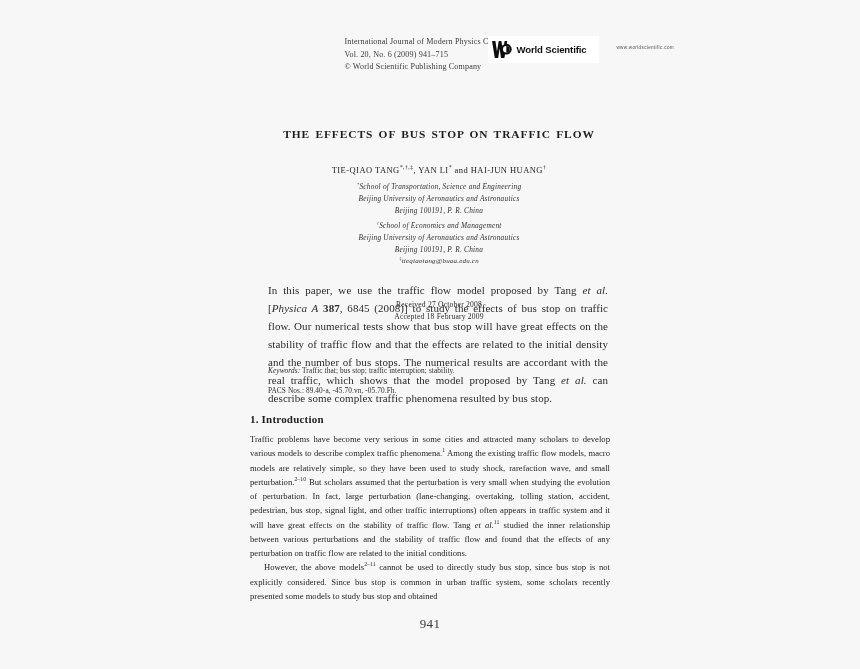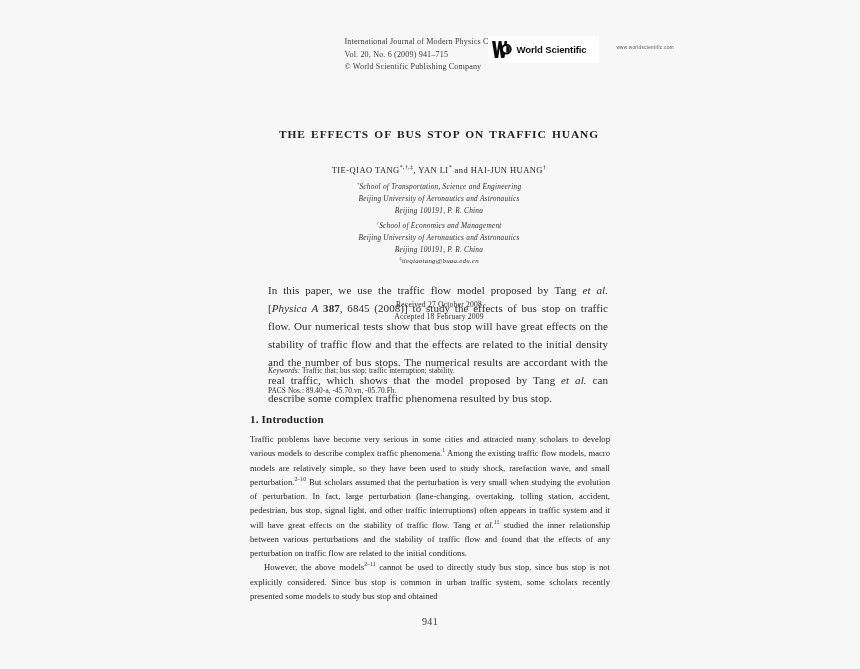--- a/index.html
+++ b/index.html
@@ -191,21 +191,21 @@
   }
   .body-text p { margin: 0; }
   .body-text p + p { text-indent: 14px; }
 
   .page-number {
     position: absolute;
     left: 0;
     top: 616px;
     width: 860px;
     text-align: center;
-    font-size: 10px;
+    font-size: 13px;
     color: #3a3a3a;
     letter-spacing: 0.4px;
   }
 
   i { font-style: italic; }
   b { font-weight: bold; }
 </style>
 </head>
 <body>
 
@@ -228,21 +228,21 @@
           <path d="M16.3 7.9 A3.3 3.3 0 0 1 16.3 14.5 L16.3 11.2 Z" fill="#0d0d0d"></path>
         </svg>
       </span>
       <span class="logo-text-wrap">
         <span class="logo-name">World Scientific</span>
         <span class="logo-sub">www.worldscientific.com</span>
       </span>
     </div>
   </div>
 
-  <div class="article-title">THE EFFECTS OF BUS STOP ON TRAFFIC HUANG</div>
+  <div class="article-title">THE EFFECTS OF BUS STOP ON TRAFFIC FLOW</div>
 
   <div class="authors-block">
     <div class="author-line">TIE-QIAO TANG<sup>*,†,‡</sup>, YAN LI<sup>*</sup> and HAI-JUN HUANG<sup>†</sup></div>
 
     <div class="affiliation">
       <div><sup>*</sup>School of Transportation, Science and Engineering</div>
       <div>Beijing University of Aeronautics and Astronautics</div>
       <div>Beijing 100191, P. R. China</div>
     </div>
 

